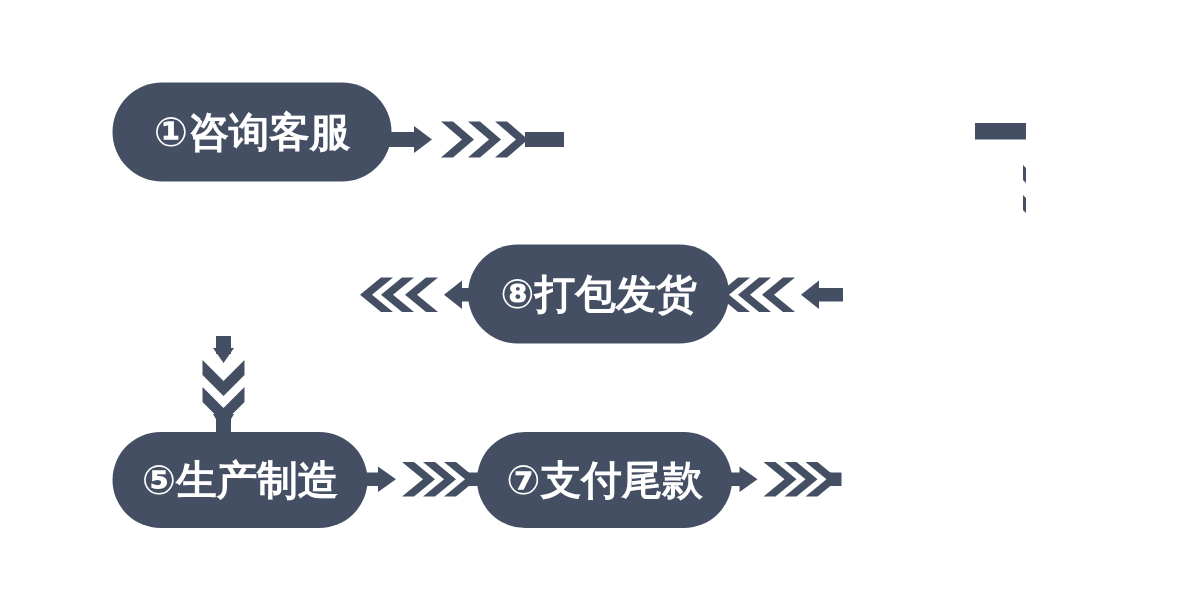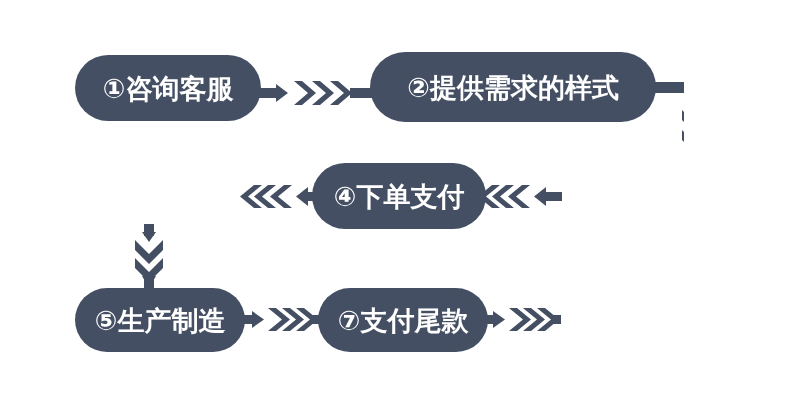--- a/index.html
+++ b/index.html
@@ -139,27 +139,24 @@
         <path d="M52 3 L66 14.5 L52 26 L60 26 L74 14.5 L60 3 Z"></path>
         <rect x="66" y="10" width="10" height="9"></rect>
       </g>
     </svg>
   </div>
 
   <div class="node" id="node-step1" style="left:75px; top:55px; width:186px; height:66px;">
     <span class="node-label">①咨询客服</span>
   </div>
 
-  <div class="node" id="node-step2" style="left:370px; top:52px; width:286px; height:70px;">
-    <span class="node-label">②提供需求的样式</span>
-  </div>
 
 
   <div class="node" id="node-step4" style="left:312px; top:163px; width:174px; height:66px;">
-    <span class="node-label">④下单支付</span>
+    <span class="node-label">⑧打包发货</span>
   </div>
 
 
   <div class="node" id="node-step6" style="left:75px; top:288px; width:170px; height:64px;">
     <span class="node-label">⑤生产制造</span>
   </div>
 
   <div class="node" id="node-step7" style="left:318px; top:288px; width:170px; height:64px;">
     <span class="node-label">⑦支付尾款</span>
   </div>

